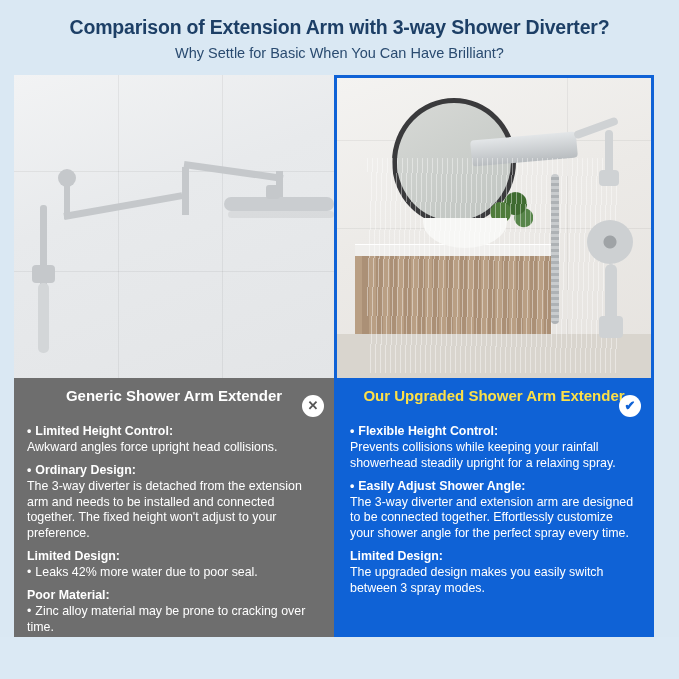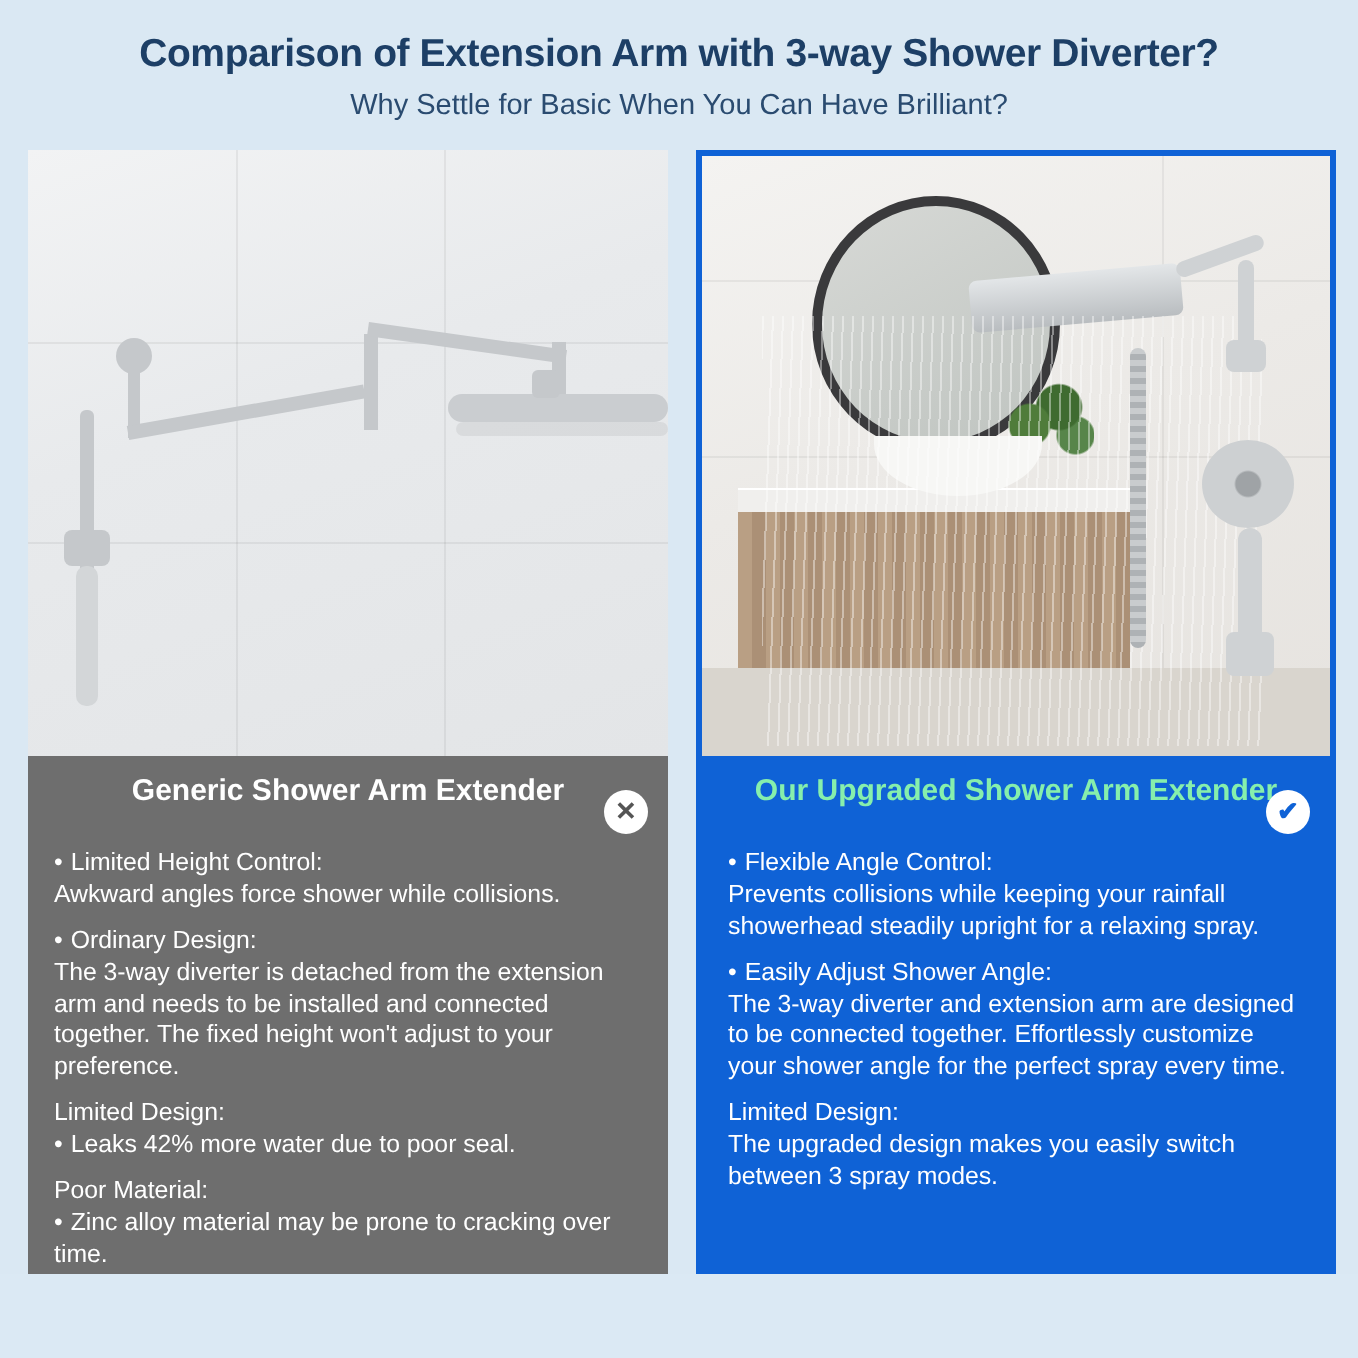--- a/index.html
+++ b/index.html
@@ -31,21 +31,20 @@
   .header h2 {
     margin: 6px 0 0 0;
     font-size: 14.5px;
     font-weight: normal;
     color: #2a4b70;
   }
 
   
   .columns {
     display: flex;
-    gap: 14px;
     padding: 14px 8px 0 14px;
   }
   .col {
     width: 320px;
     display: flex;
     flex-direction: column;
   }
 
   
   .photo {
@@ -121,36 +120,36 @@
   .rf { position:absolute; background:#cfd2d4; }
 
   
   .bar {
     height: 34px;
     display: flex; align-items: center; justify-content: center;
     font-weight: bold;
     font-size: 15px;
   }
   .bar.left { background: #6e6e6e; color: #ffffff; }
-  .bar.right { background: #0f62d6; color: #86efac; }
+  .bar.right { background: #0f62d6; color: #fde047; }
 
   
   .panel {
     position: relative;
     flex: 1;
     font-size: 12.4px;
     line-height: 1.28;
     padding: 12px 14px 10px 13px;
   }
   .panel.left { background: #6e6e6e; color: #ffffff; }
   .panel.right { background: #0f62d6; color: #ffffff; border: 3px solid #0f62d6; border-top: none; }
 
   .item { margin-bottom: 7px; }
   .item .ttl {
-    font-weight: normal;
+    font-weight: bold;
     display: block;
   }
   .item .ttl::before {
     content: "\2022";
     margin-right: 4px;
   }
   .item .txt { display: block; }
   .item.nodot .ttl::before { content: ""; margin-right: 0; }
   .item.dot-body .txt::before {
     content: "\2022";
@@ -206,21 +205,21 @@
         <div class="lf-shadow" style="left:214px; top:136px; width:106px; height:7px; border-radius:4px;"></div>
       </div>
 
       <div class="bar left">Generic Shower Arm Extender</div>
 
       <div class="panel left">
         <div class="badge x">✕</div>
 
         <div class="item">
           <span class="ttl">Limited Height Control:</span>
-          <span class="txt">Awkward angles force shower while collisions.</span>
+          <span class="txt">Awkward angles force upright head collisions.</span>
         </div>
         <div class="item">
           <span class="ttl">Ordinary Design:</span>
           <span class="txt">The 3-way diverter is detached from the extension arm and needs to be installed and connected together. The fixed height won't adjust to your preference.</span>
         </div>
         <div class="item nodot dot-body">
           <span class="ttl">Limited Design:</span>
           <span class="txt">Leaks 42% more water due to poor seal.</span>
         </div>
         <div class="item nodot dot-body">
@@ -256,21 +255,21 @@
 
         <div class="rf" style="left:214px; top:96px; width:8px; height:150px; border-radius:4px; background:repeating-linear-gradient(180deg,#c9ccce 0 3px,#aeb2b5 3px 6px);"></div>
       </div>
 
       <div class="bar right">Our Upgraded Shower Arm Extender</div>
 
       <div class="panel right">
         <div class="badge check">✔</div>
 
         <div class="item">
-          <span class="ttl">Flexible Angle Control:</span>
+          <span class="ttl">Flexible Height Control:</span>
           <span class="txt">Prevents collisions while keeping your rainfall showerhead steadily upright for a relaxing spray.</span>
         </div>
         <div class="item">
           <span class="ttl">Easily Adjust Shower Angle:</span>
           <span class="txt">The 3-way diverter and extension arm are designed to be connected together. Effortlessly customize your shower angle for the perfect spray every time.</span>
         </div>
         <div class="item nodot">
           <span class="ttl">Limited Design:</span>
           <span class="txt">The upgraded design makes you easily switch between 3 spray modes.</span>
         </div>

